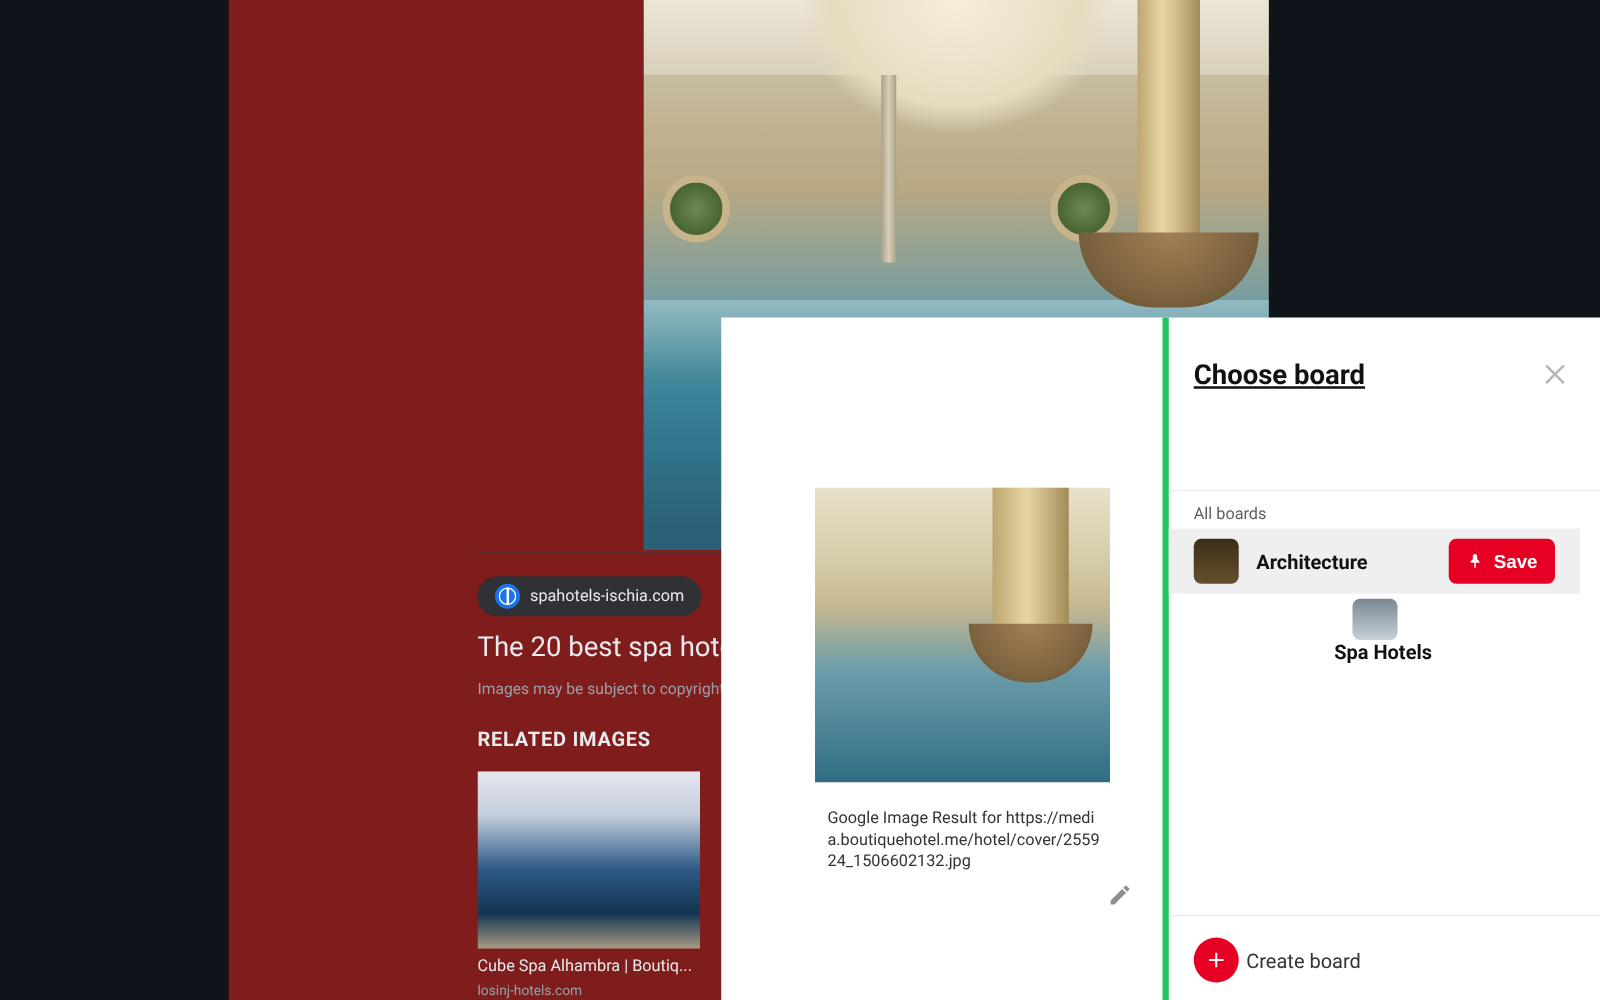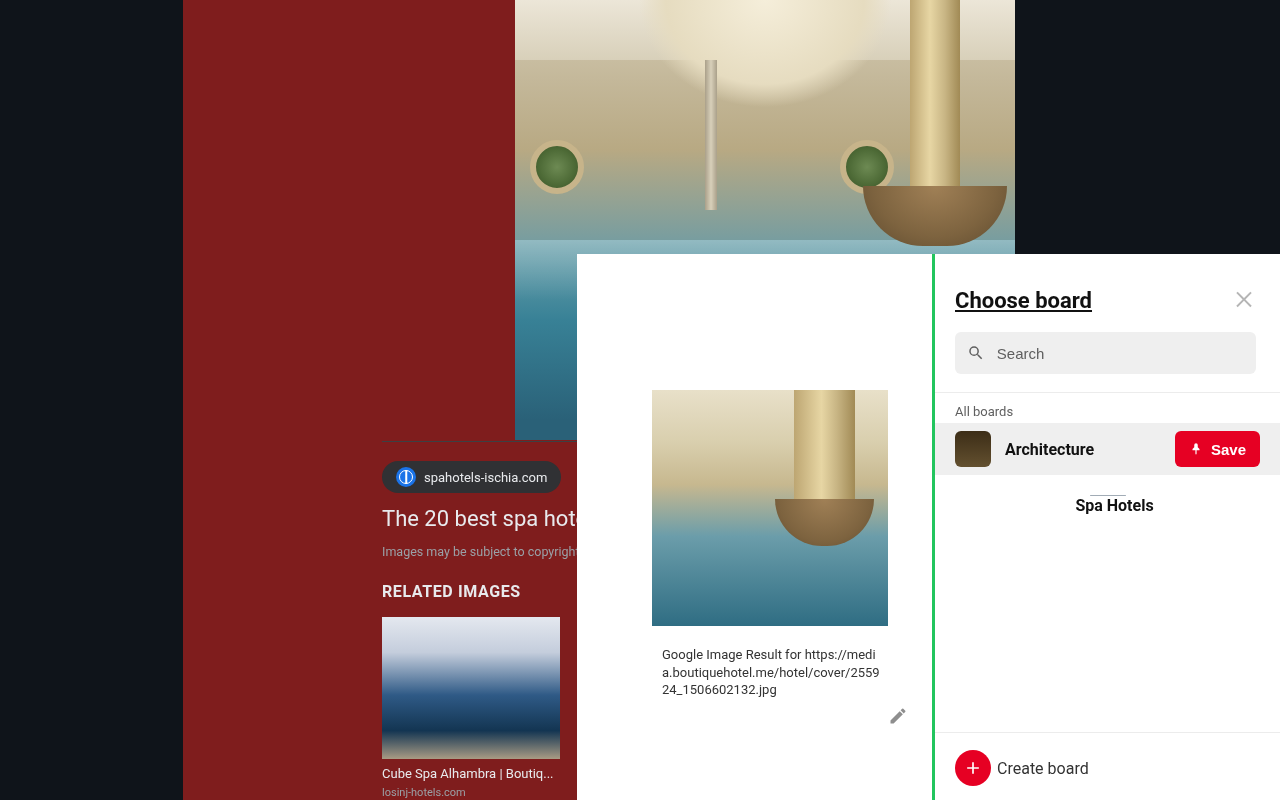--- a/index.html
+++ b/index.html
@@ -114,21 +114,21 @@
   .t2-domain { position:absolute; left:396px; top:706px; font-size:11px; color:#9aa0a6;}
   .t3 { left:396px; top:738px; width:180px; height:62px; }
   .t3 .img { background: linear-gradient(180deg,#3a281a 0%, #cda252 40%, #b78a38 70%, #6a4a20 100%);}
 
   
   .modal {
     position:absolute; left:577px; top:254px; width:703px; height:546px;
     background:#fff; display:flex; box-shadow:0 0 0 rgba(0,0,0,0);
   }
   .modal-left {
-    width:358px; border-right:3px solid #22c55e; position:relative;
+    width:358px; border-right:5px solid #22c55e; position:relative;
     padding:24px;
   }
   .preview {
     position:absolute; left:75px; top:136px; width:236px; height:236px;
     border-radius:0; overflow:hidden;
   }
   .preview .pvimg {
     width:100%; height:100%;
     background: linear-gradient(180deg,#e8e0c9 0%, #d9cfae 22%, #c7b88f 40%, #6b9daa 62%, #2f6d83 100%);
     position:relative;
@@ -174,22 +174,22 @@
     border:none; background:transparent; outline:none; margin-left:12px;
     font-size:15px; color:#333; width:100%;
   }
   .search-box input::placeholder{color:#5f5f5f;}
   .hr { position:absolute; left:0; right:0; height:1px; background:#ececec;}
   .hr1 { top:138px;}
   .all-boards-label{
     position:absolute; left:20px; top:150px; font-size:13px; color:#5f5f5f;
   }
   .board-row {
-    position:absolute; left:0; right:0; height:52px;
-    display:flex; align-items:center; padding:16px 20px;
+    position:absolute; left:0; right:16px; height:52px;
+    display:flex; align-items:center; padding:0 20px;
     cursor:pointer;
   }
   .board-row.hovered { background:#efefef;}
   .board-thumb {
     width:36px; height:36px; border-radius:6px; overflow:hidden;
     background:#ccc;
   }
   .board-thumb.arch { background:linear-gradient(#3c2d17,#63502f);}
   .board-thumb.spa  { background:linear-gradient(#7a8793,#c8d0d8);}
   .board-name { margin-left:14px; font-size:16px; font-weight:700; color:#111;}
@@ -276,26 +276,20 @@
   </div>
 
   <div class="modal-right">
     <div class="choose-title">Choose board</div>
     <div class="close-x">
       <svg viewBox="0 0 24 24">
           <path d="M18.3 5.71 12 12.01l-6.3-6.3-1.41 1.41 6.3 6.3-6.3 6.29 1.41 1.42L12 14.83l6.3 6.3 1.41-1.42-6.3-6.29 6.3-6.3z"></path>
         </svg>
     </div>
 
-    <div class="search-box">
-      <svg viewBox="0 0 24 24">
-          <path d="M15.5 14h-.79l-.28-.27A6.471 6.471 0 0 0 16 9.5 6.5 6.5 0 1 0 9.5 16c1.61 0 3.09-.59 4.23-1.57l.27.28v.79l5 4.99L20.49 19l-4.99-5zM9.5 14A4.5 4.5 0 1 1 14 9.5 4.5 4.5 0 0 1 9.5 14z"></path>
-        </svg>
-      <input type="text" placeholder="Search" style="">
-    </div>
 
     <div class="hr hr1"></div>
     <div class="all-boards-label">All boards</div>
 
     <div class="board-row hovered row-arch">
       <div class="board-thumb arch"></div>
       <div class="board-name">Architecture</div>
       <button class="save-btn">
         <svg viewBox="0 0 24 24">
             <path d="M12 2a3 3 0 0 0-3 3v4.17L6 12v2h5v6l1 2 1-2v-6h5v-2l-3-2.83V5a3 3 0 0 0-3-3z"></path>

